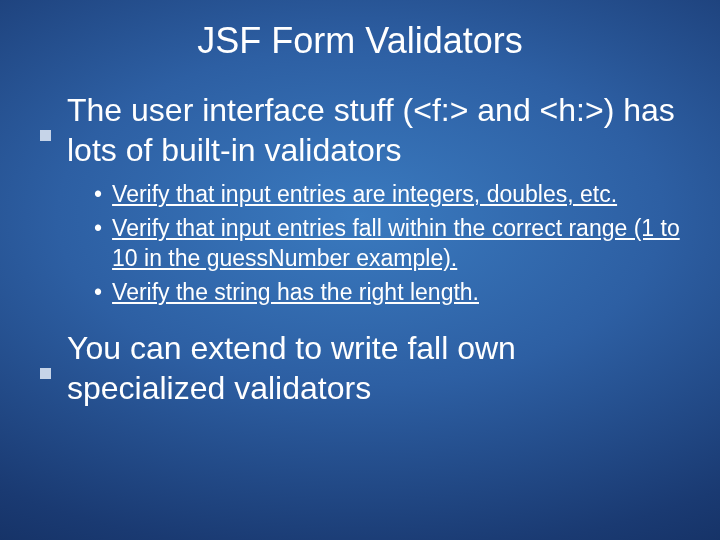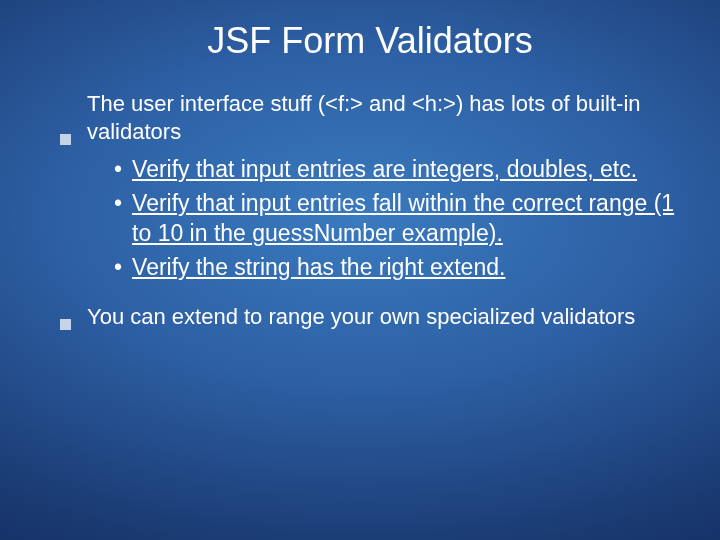--- a/index.html
+++ b/index.html
@@ -8,38 +8,38 @@
     width: 720px;
     height: 540px;
     overflow: hidden;
   }
   body {
     background: radial-gradient(ellipse 120% 90% at 50% 40%, #3a7abf 0%, #2d5fa3 35%, #1a3a72 70%, #0d2350 100%);
     font-family: Verdana, Geneva, sans-serif;
     color: #ffffff;
   }
   .slide {
-    padding: 20px 40px 20px 60px;
+    padding: 20px 40px 20px 40px;
     box-sizing: border-box;
     width: 100%;
     height: 100%;
   }
   .title {
     font-family: Arial, Helvetica, sans-serif;
     font-size: 36px;
     font-weight: normal;
     text-align: center;
     margin: 0 0 28px 0;
     color: #ffffff;
   }
   .l1 {
     display: flex;
-    align-items: flex-end;
+    align-items: center;
     margin: 0 0 10px 0;
-    font-size: 22px;
+    font-size: 32px;
     line-height: 1.25;
   }
   .l1 .bullet {
     width: 11px;
     height: 11px;
     background: #c6d4e8;
     flex: 0 0 11px;
     margin-top: 11px;
     margin-right: 16px;
   }
@@ -82,22 +82,22 @@
     <div class="l2">
       <span class="dot">•</span>
       <span class="text">Verify that input entries are integers, doubles, etc.</span>
     </div>
     <div class="l2">
       <span class="dot">•</span>
       <span class="text">Verify that input entries fall within the correct range (1 to 10 in the guessNumber example).</span>
     </div>
     <div class="l2">
       <span class="dot">•</span>
-      <span class="text">Verify the string has the right extend.</span>
+      <span class="text">Verify the string has the right length.</span>
     </div>
   </div>
 
   <div class="l1">
     <span class="bullet"></span>
-    <span class="text">You can extend to range your own specialized validators</span>
+    <span class="text">You can extend to write fall own specialized validators</span>
   </div>
 
 </div>
 
 </body></html>

